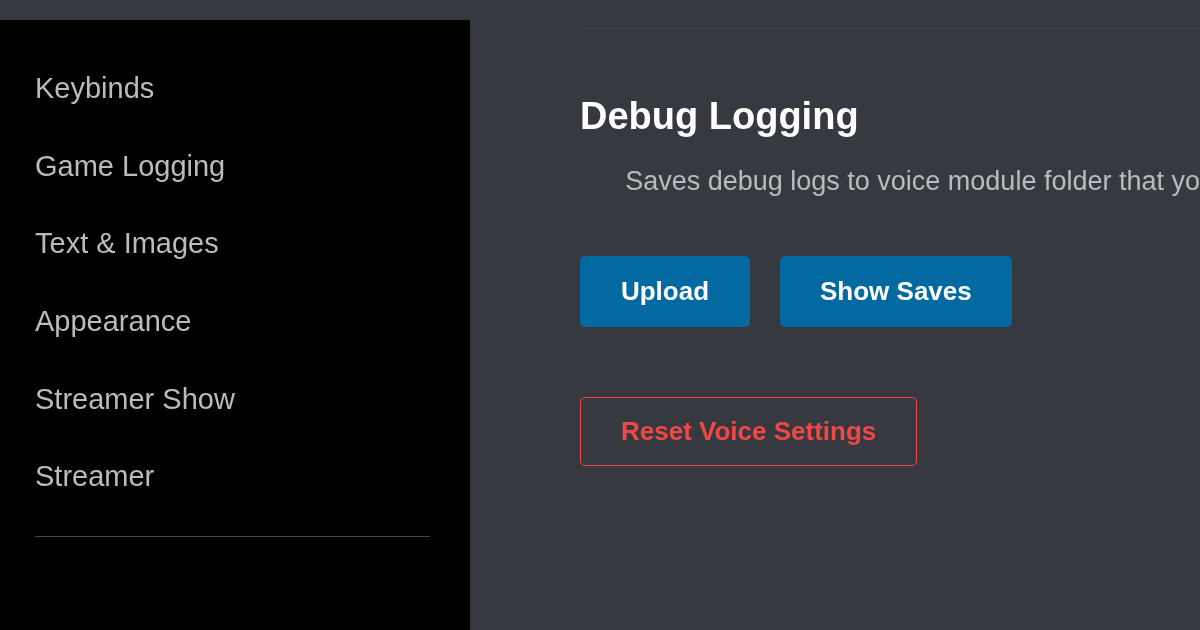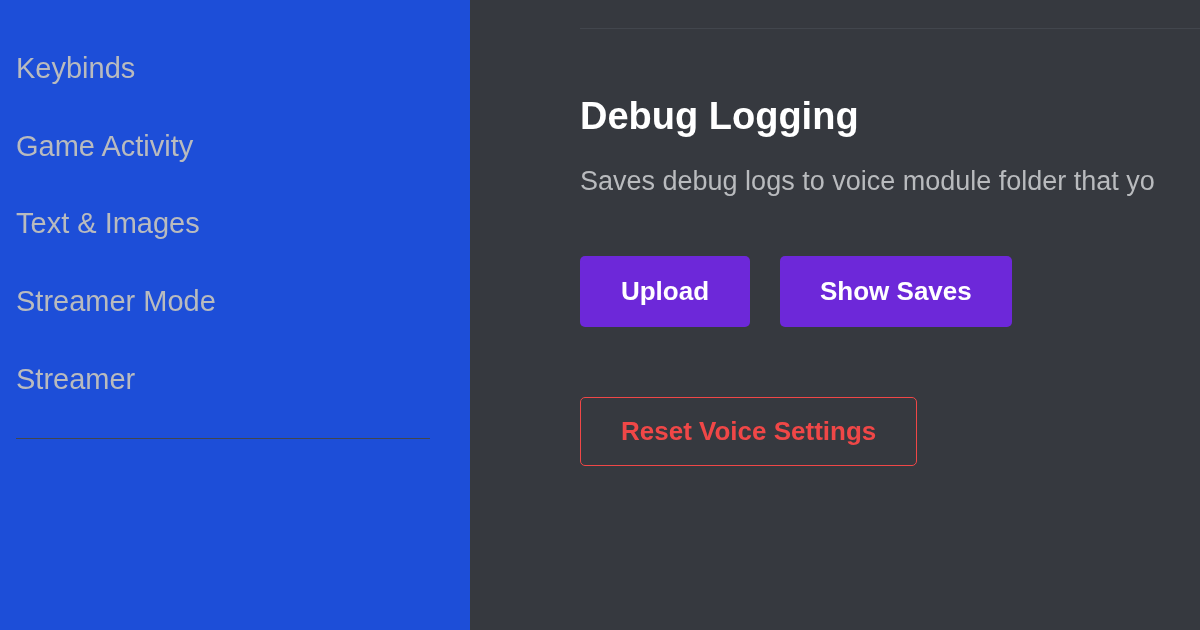--- a/index.html
+++ b/index.html
@@ -10,23 +10,24 @@
     body {
       font-family: -apple-system, BlinkMacSystemFont, "Segoe UI", Helvetica, Arial, sans-serif;
       background: #36393f;
       width: 1200px;
       height: 630px;
       overflow: hidden;
       display: flex;
     }
     .sidebar {
       width: 470px;
-      background: #1d4ed8;
-      padding: 30px 0 0 16px;
+      background: #000000;
+      padding: 30px 0 0 35px;
       flex-shrink: 0;
+      margin-top: 20px;
     }
     .sidebar-item {
       color: #b9bbbe;
       font-size: 29px;
       font-weight: 500;
       padding: 20px 0;
       cursor: pointer;
       line-height: 1.3;
     }
     .sidebar-divider {
@@ -54,28 +55,29 @@
       font-weight: 700;
       margin-top: 95px;
       margin-bottom: 25px;
     }
     .section-description {
       color: #b9bbbe;
       font-size: 27px;
       font-weight: 400;
       line-height: 1.4;
       white-space: nowrap;
+      text-align: right;
     }
     .button-row {
       display: flex;
       gap: 30px;
       margin-top: 55px;
     }
     .btn-primary {
-      background: #6d28d9;
+      background: #0369a1;
       color: #ffffff;
       border: none;
       border-radius: 5px;
       font-size: 26px;
       font-weight: 600;
       padding: 20px 40px;
       cursor: pointer;
       min-width: 170px;
     }
     .btn-danger-outline {
@@ -89,23 +91,24 @@
       cursor: pointer;
       margin-top: 70px;
       text-align: center;
     }
   </style>
 </head>
 <body>
 
 <nav class="sidebar">
   <div class="sidebar-item">Keybinds</div>
-  <div class="sidebar-item">Game Activity</div>
+  <div class="sidebar-item">Game Logging</div>
   <div class="sidebar-item">Text &amp; Images</div>
-  <div class="sidebar-item">Streamer Mode</div>
+  <div class="sidebar-item">Appearance</div>
+  <div class="sidebar-item">Streamer Show</div>
   <div class="sidebar-item">Streamer</div>
   <hr class="sidebar-divider">
 </nav>
 
 <main class="content">
   <hr class="content-divider">
   <h2 class="section-title">Debug Logging</h2>
   <p class="section-description">Saves debug logs to voice module folder that yo</p>
   <div class="button-row">
     <button class="btn-primary">Upload</button>

